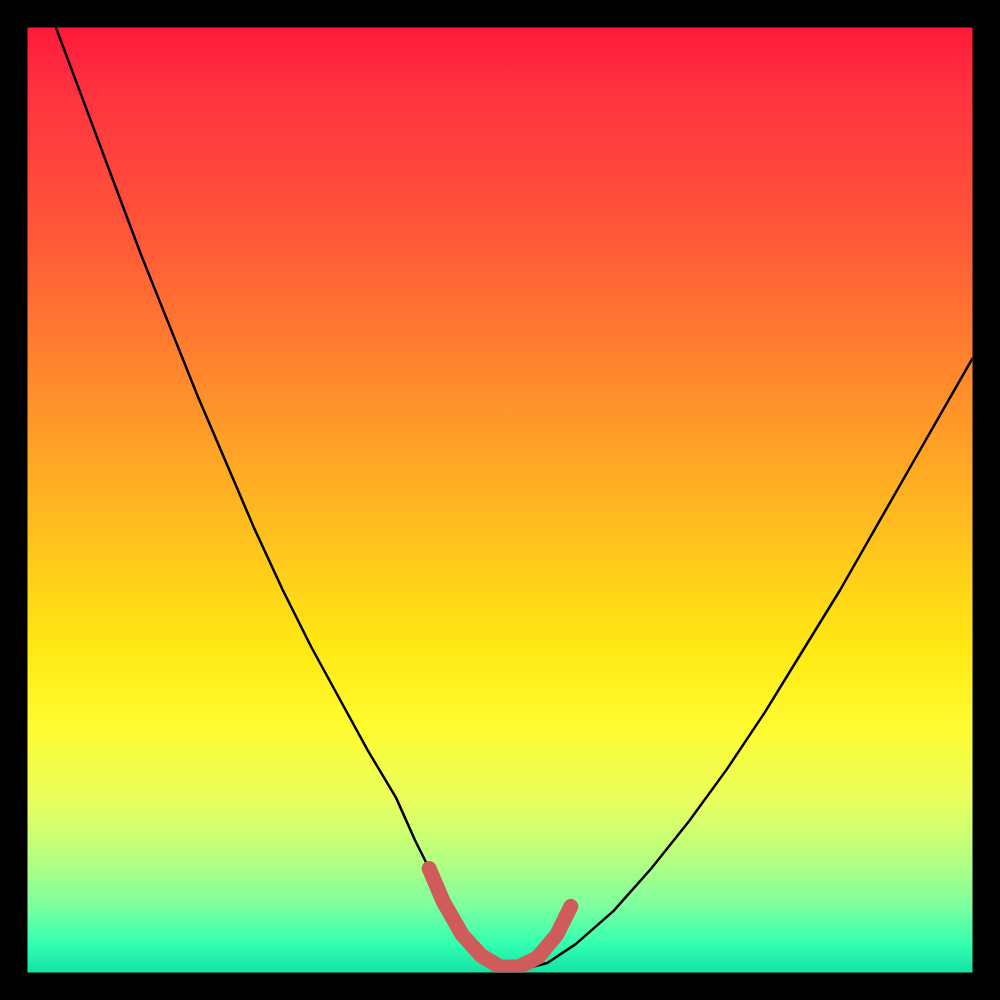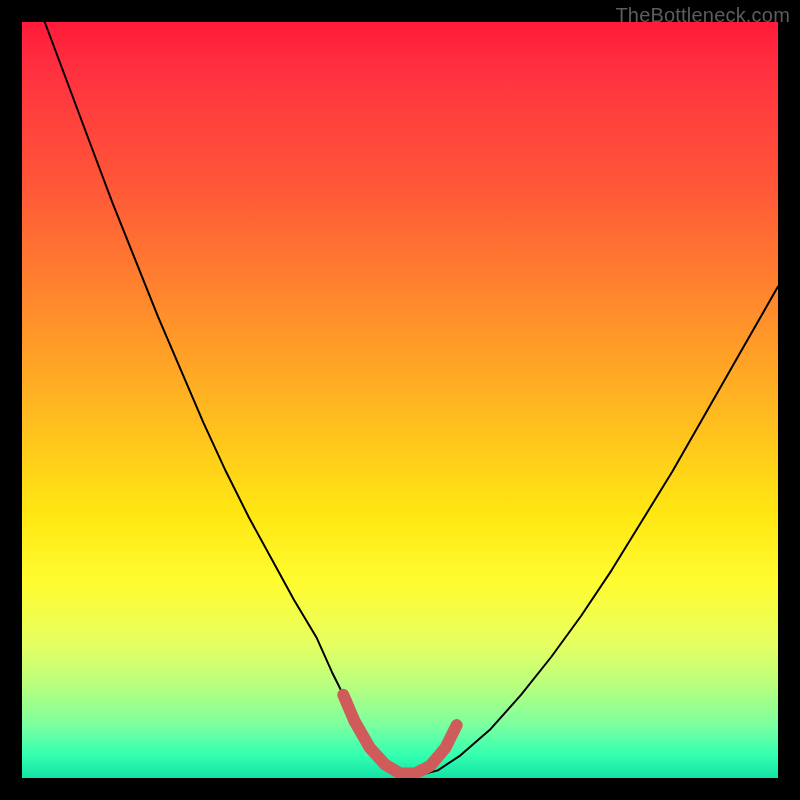--- a/index.html
+++ b/index.html
@@ -66,14 +66,13 @@
 <div class="frame">
   <div class="plot">
 
     <svg class="curves" viewBox="0 0 756 756" preserveAspectRatio="none">
       <polyline id="curve-main" fill="none" stroke="#000000" stroke-width="2" stroke-linejoin="round" stroke-linecap="round" points="22.7,0.0 45.4,60.5 68.0,121.0 90.7,181.4 113.4,238.1 136.1,294.8 158.8,347.8 181.4,400.7 204.1,449.8 226.8,495.2 249.5,536.8 272.2,578.3 294.8,616.1 310.0,650.2 325.1,680.4 340.2,706.9 355.3,729.5 370.4,744.7 385.6,752.2 400.7,752.2 415.8,748.4 438.5,733.3 468.7,706.9 499.0,672.8 529.2,635.0 559.4,593.5 589.7,548.1 619.9,499.0 650.2,449.8 680.4,396.9 710.6,344.0 740.9,291.1 756.0,264.6"></polyline>
       <polyline id="curve-highlight" fill="none" stroke="#cf5b5b" stroke-width="12" stroke-linejoin="round" stroke-linecap="round" points="321.3,672.8 332.6,699.3 347.8,725.8 362.9,742.4 378.0,751.5 393.1,751.5 408.2,743.9 423.4,725.8 434.7,703.1"></polyline>
     </svg>
 
   </div>
 
-  <div class="watermark">TheBottleneck.com</div>
 </div>
 
 </body></html>

